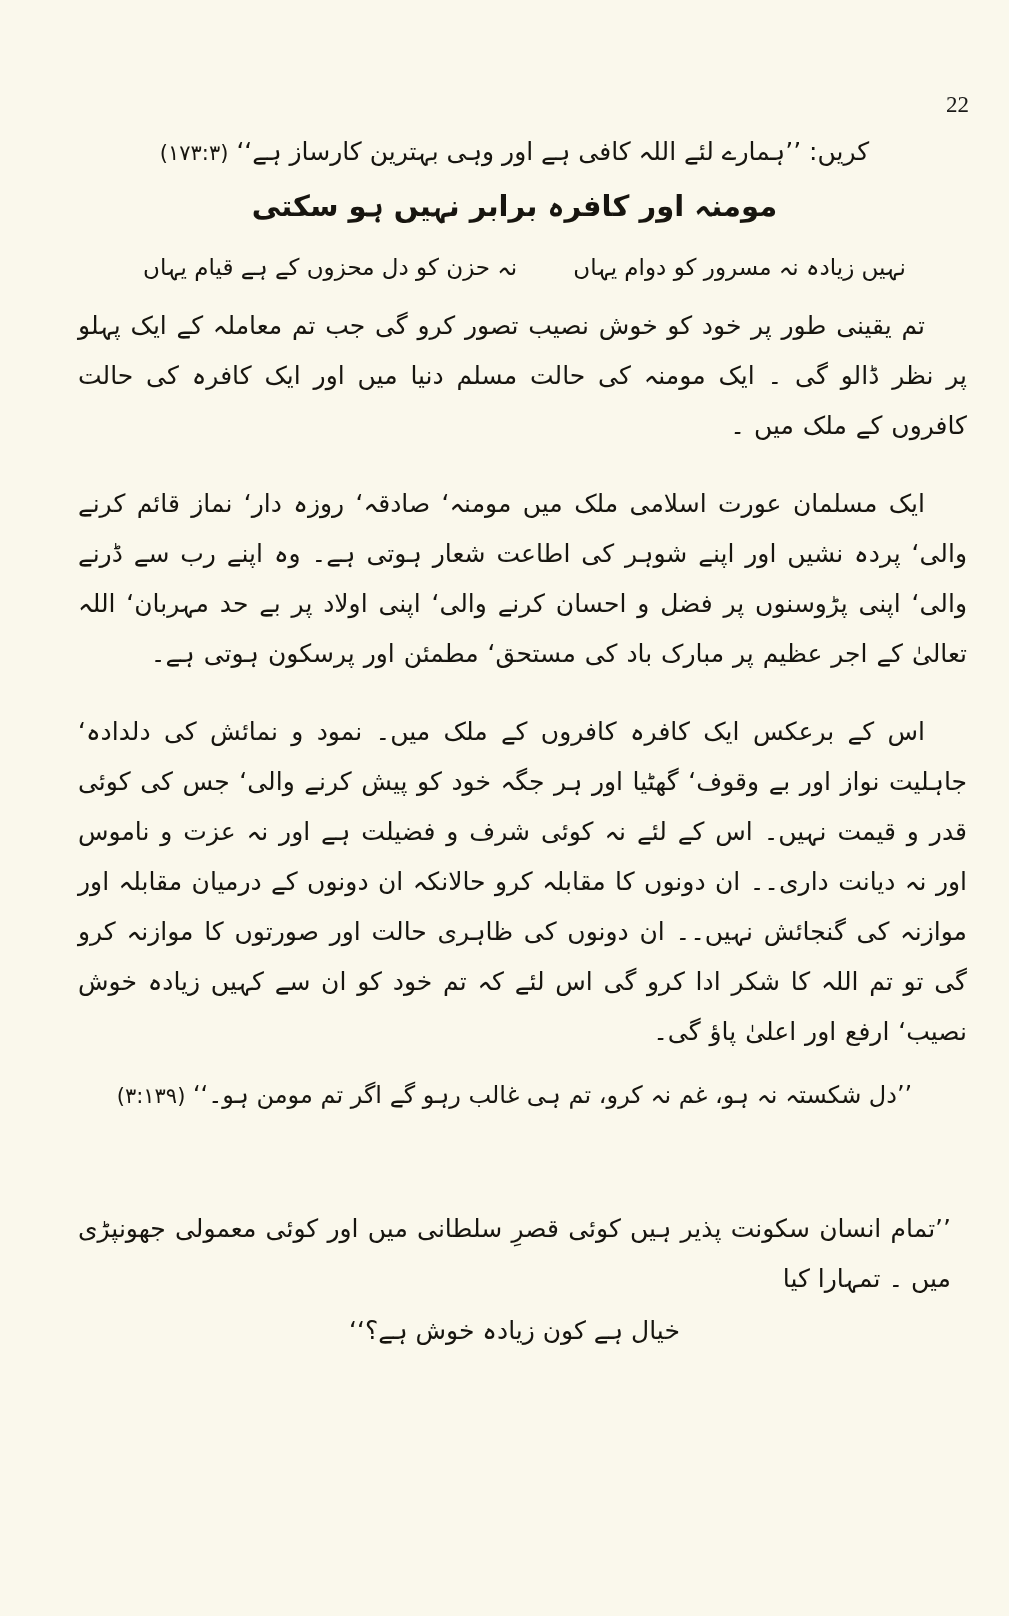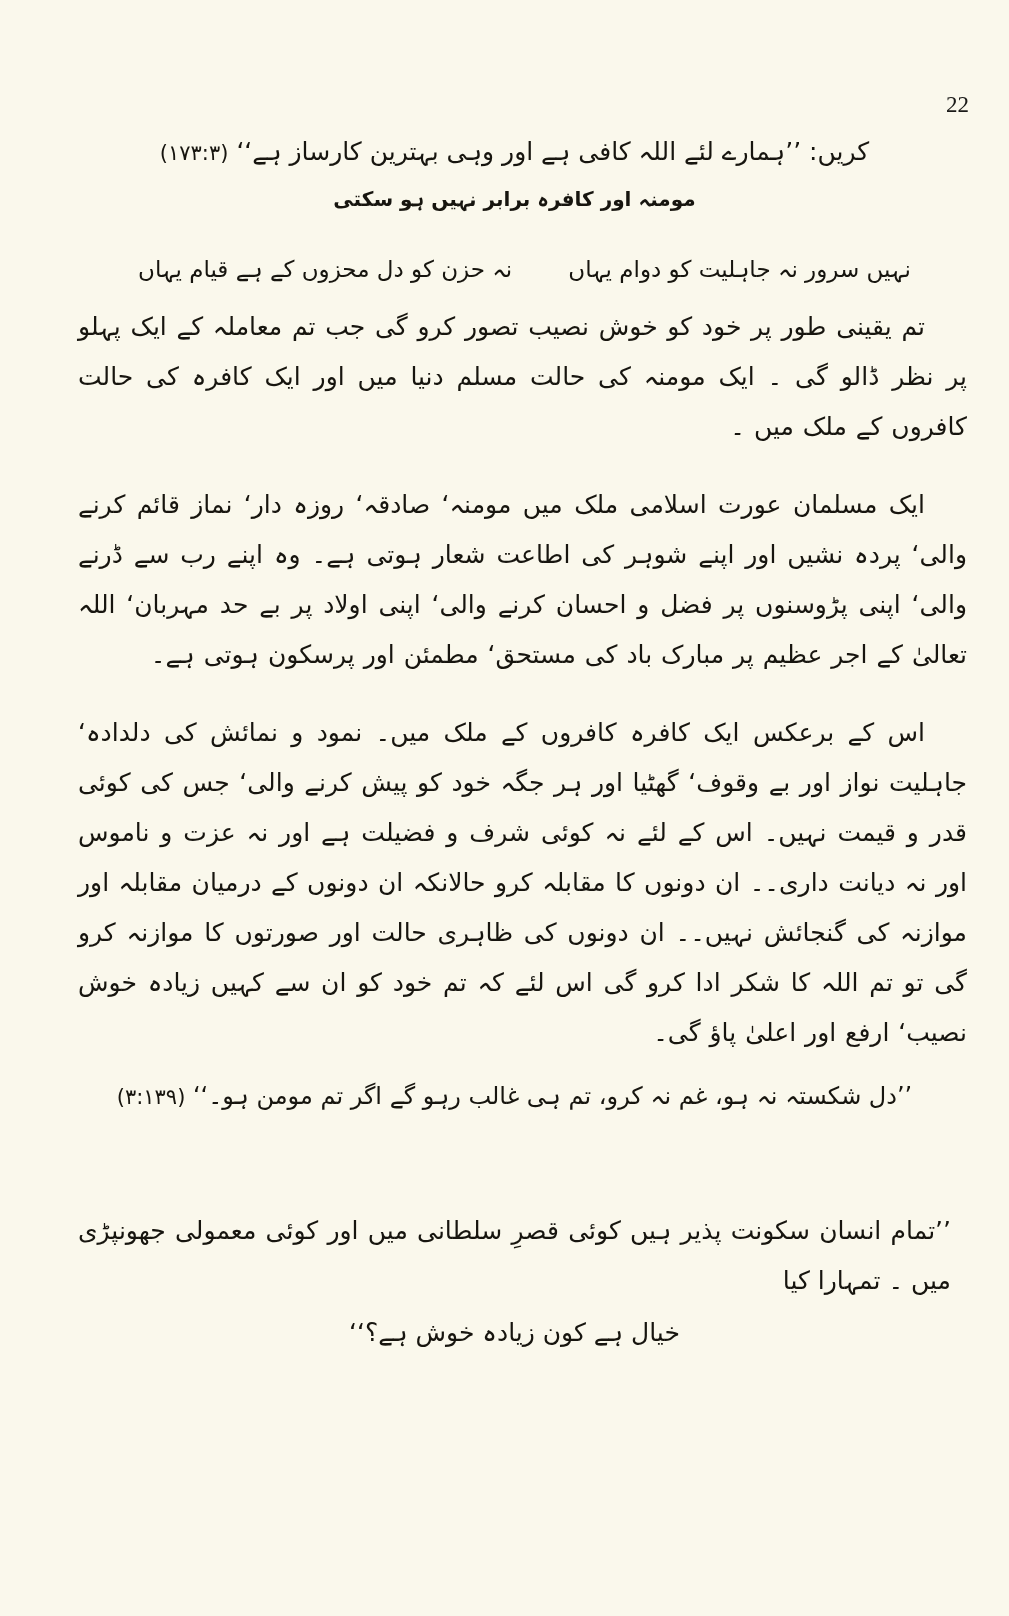--- a/index.html
+++ b/index.html
@@ -81,21 +81,21 @@
     text-align: center;
     margin: 0 0 2px 0;
     padding: 0 24px;
   }
   .ayah-ref {
     font-size: 21px;
   }
 
   
   .section-heading {
-    font-size: 20px;
+    font-size: 29px;
     font-weight: 700;
     text-align: center;
     margin: 6px 0 18px 0;
     line-height: 1.6;
     letter-spacing: 0.5px;
   }
 
   
   .couplet {
     display: flex;
@@ -103,21 +103,20 @@
     justify-content: center;
     align-items: baseline;
     gap: 56px;
     margin: 0 0 12px 0;
     padding: 0 40px 0 60px;
     font-size: 23px;
     line-height: 1.8;
   }
   .hemistich {
     white-space: nowrap;
-    margin-top: 16px;
   }
 
   
   p.body-par {
     font-size: 25px;
     line-height: 2.0;
     margin: 0 0 6px 16px;
     text-align: justify;
     text-indent: 42px;
     word-spacing: 1px;
@@ -170,21 +169,21 @@
   <div class="content">
 
     <div class="carryover urdu">
       <span>کریں: ’’ہمارے لئے اللہ کافی ہے اور وہی بہترین کارساز ہے‘‘</span>
       <span class="ayah-ref">(۱۷۳:۳)</span>
     </div>
 
     <h2 class="section-heading urdu">مومنہ اور کافرہ برابر نہیں ہو سکتی</h2>
 
     <div class="couplet urdu">
-      <span class="hemistich">نہیں سرور نہ جاہلیت کو دوام یہاں</span>
+      <span class="hemistich">نہیں زیادہ نہ مسرور کو دوام یہاں</span>
       <span class="hemistich">نہ حزن کو دل محزوں کے ہے قیام یہاں</span>
     </div>
 
     <p class="body-par urdu">تم یقینی طور پر خود کو خوش نصیب تصور کرو گی جب تم معاملہ کے ایک پہلو پر نظر ڈالو گی ۔ ایک مومنہ کی حالت مسلم دنیا میں اور ایک کافرہ کی حالت کافروں کے ملک میں ۔</p>
 
     <div class="par-gap"></div>
 
     <p class="body-par urdu">ایک مسلمان عورت اسلامی ملک میں مومنہ‘ صادقہ‘ روزہ دار‘ نماز قائم کرنے والی‘ پردہ نشیں اور اپنے شوہر کی اطاعت شعار ہوتی ہے۔ وہ اپنے رب سے ڈرنے والی‘ اپنی پڑوسنوں پر فضل و احسان کرنے والی‘ اپنی اولاد پر بے حد مہربان‘ اللہ تعالیٰ کے اجر عظیم پر مبارک باد کی مستحق‘ مطمئن اور پرسکون ہوتی ہے۔</p>
 
     <div class="par-gap"></div>

